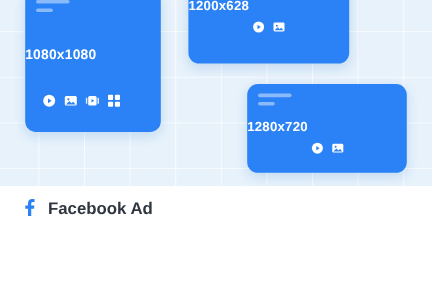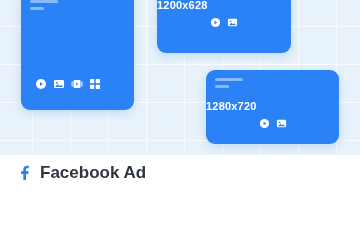--- a/index.html
+++ b/index.html
@@ -109,38 +109,39 @@
     background:#ffffff;
     display:flex;
     align-items:flex-start;
     padding:9px 0 0 17px;
     gap:9px;
     overflow:hidden;
   }
   #footer-logo { flex:0 0 auto; margin-top:1px; }
   #footer-title {
     color:#2f3640;
-    font-size:17px;
+    font-size:14px;
     font-weight:bold;
     line-height:18px;
     white-space:nowrap;
   }
 </style>
 </head>
 <body>
 
 <div id="root">
 
   <div id="canvas">
 
     <div class="card" id="card-square">
       <div class="card-head">
         <span class="bar long"></span>
         <span class="bar short"></span>
       </div>
+      <div class="card-label">1080x1080</div>
       <div class="icon-row left-align">
         <span class="ic">
           <svg width="12" height="12" viewBox="0 0 24 24">
             <circle cx="12" cy="12" r="10" fill="#ffffff"></circle>
             <path d="M10 8l6 4-6 4z" fill="#2a82f6"></path>
           </svg>
         </span>
         <span class="ic">
           <svg width="12" height="12" viewBox="0 0 24 24">
             <rect x="2" y="4" width="20" height="16" rx="2.5" fill="#ffffff"></rect>

